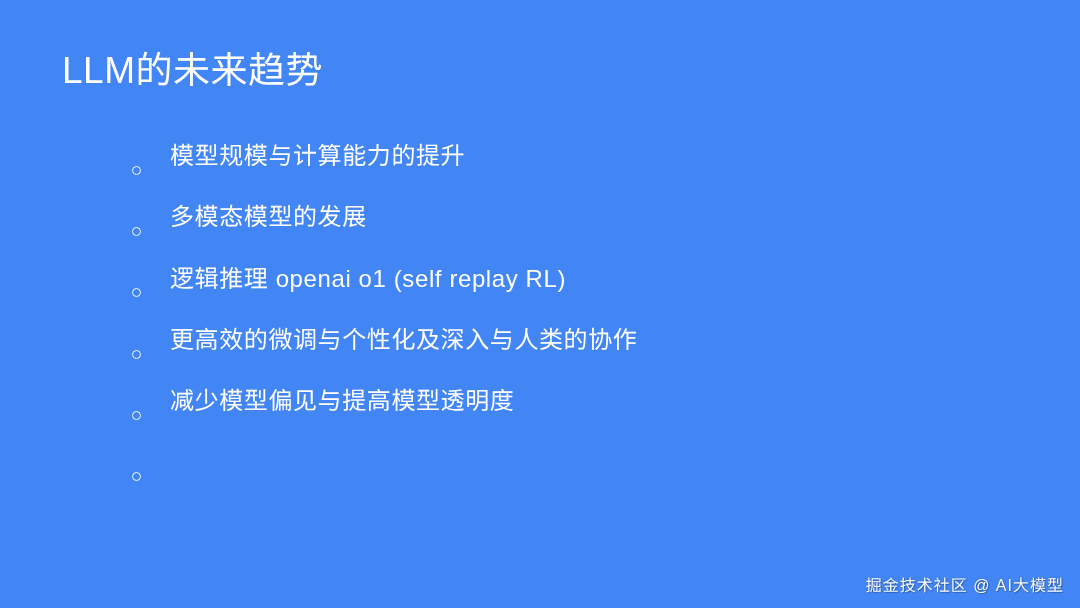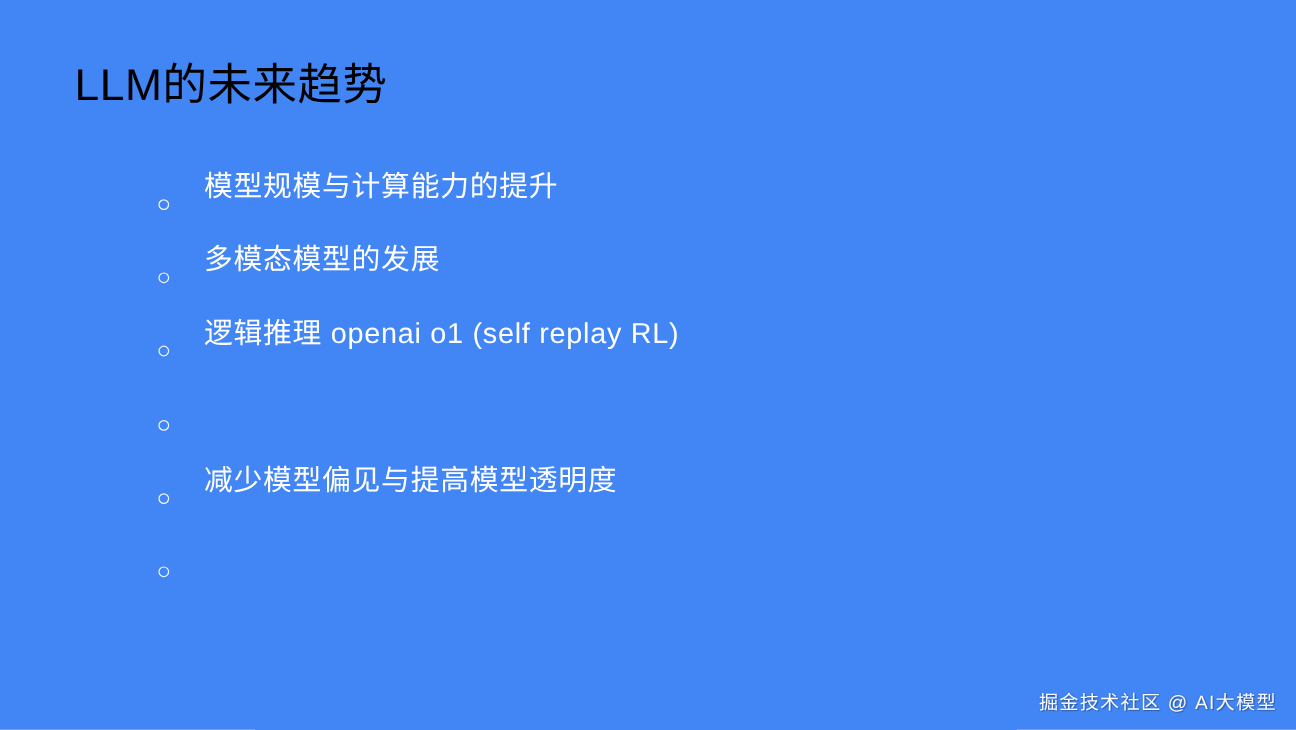--- a/index.html
+++ b/index.html
@@ -23,21 +23,21 @@
     overflow: hidden;
   }
 
   .slide-title {
     position: absolute;
     left: 62px;
     top: 48px;
     font-size: 37px;
     font-weight: 300;
     letter-spacing: 0.5px;
-    color: #000000;
+    color: #ffffff;
     line-height: 1.25;
     white-space: nowrap;
   }
 
   .bullet-list {
     position: absolute;
     left: 128px;
     top: 140px;
     width: 900px;
     margin: 0;
@@ -109,20 +109,21 @@
     </li>
 
     <li class="bullet-item">
       <span class="bullet-marker"></span>
       <span class="bullet-text">逻辑推理 openai o1 (self replay RL)</span>
     </li>
 
 
     <li class="bullet-item">
       <span class="bullet-marker"></span>
+      <span class="bullet-text">更高效的微调与个性化及深入与人类的协作</span>
     </li>
 
     <li class="bullet-item">
       <span class="bullet-marker"></span>
       <span class="bullet-text">减少模型偏见与提高模型透明度</span>
     </li>
 
     <li class="bullet-item">
       <span class="bullet-marker"></span>
     </li>

